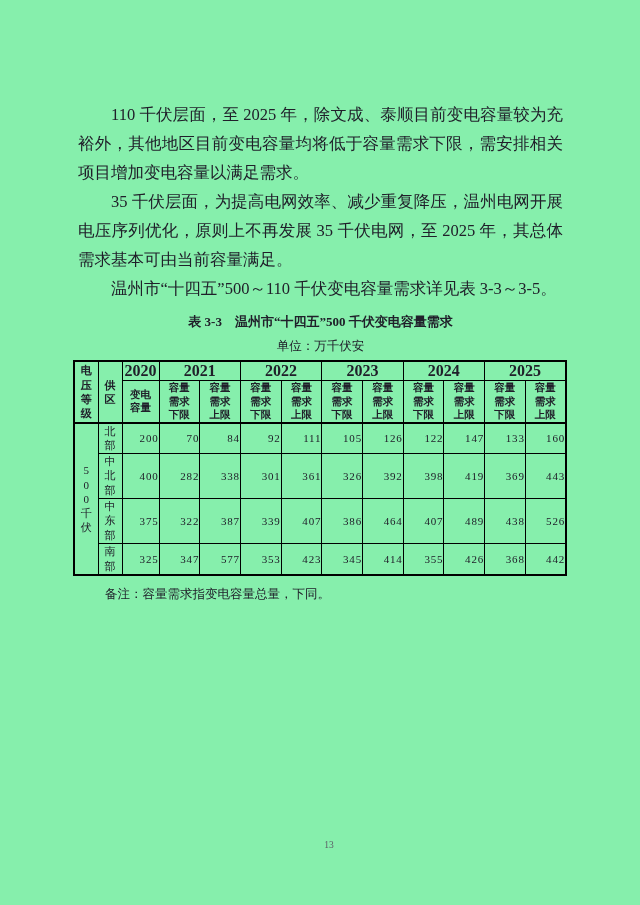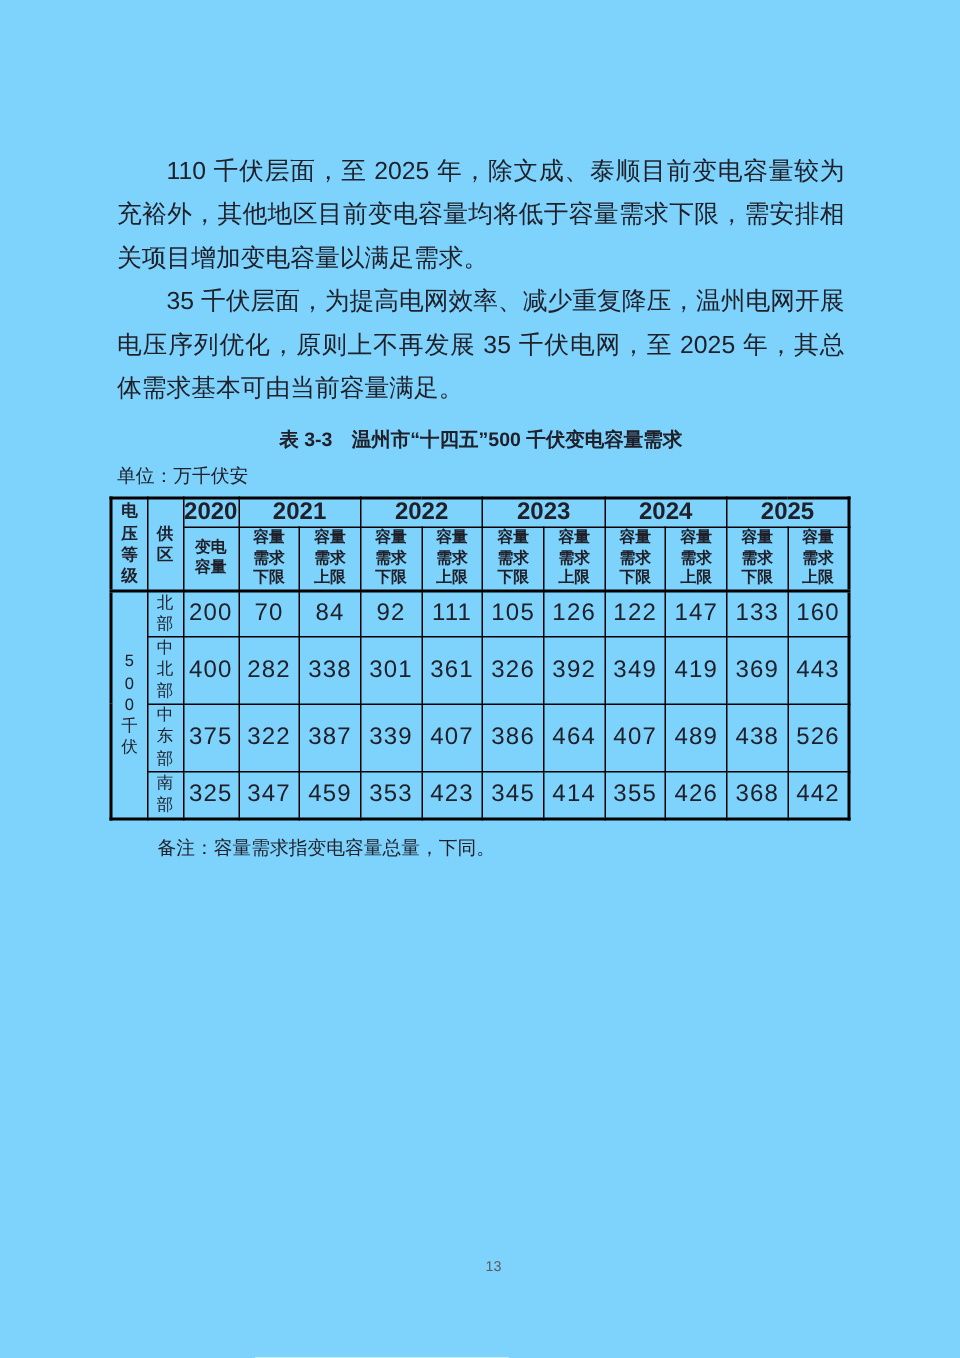--- a/index.html
+++ b/index.html
@@ -1,22 +1,22 @@
 <!DOCTYPE html>
 <html><head>
 <meta charset="utf-8">
 <style>
   html, body { margin: 0; padding: 0; background: #ffffff; }
   .page {
     position: relative;
     width: 640px;
     height: 905px;
-    background: #7dd3fc;
+    background: #86efac;
     box-sizing: border-box;
-    font-family: Liberation Sans, sans-serif;
+    font-family: Liberation Serif, serif;
     color: #20202a;
     overflow: hidden;
   }
   .content { padding: 100px 77px 0 78px; }
 
   .body-text {
     margin: 0;
     font-size: 16.5px;
     line-height: 29px;
     text-align: justify;
@@ -24,21 +24,21 @@
   }
 
   .table-title {
     margin-top: 10px;
     text-align: center;
     font-size: 13px;
     font-weight: bold;
   }
   .table-unit {
     margin-top: 7px;
-    text-align: left;
+    text-align: center;
     font-size: 12.5px;
   }
 
   table.cap-table {
     margin-top: 5px;
     margin-left: -5px;
     width: 494px;
     border-collapse: collapse;
     table-layout: fixed;
     border: 2px solid #000;
@@ -69,21 +69,21 @@
     font-weight: bold;
     line-height: 1.3;
     padding: 0 2px;
   }
   td.vert-cell {
     font-size: 11px;
     font-weight: normal;
     line-height: 1.3;
     padding: 0 2px;
   }
-  td.num { font-size: 16px; letter-spacing: 0.8px; }
+  td.num { font-size: 11px; letter-spacing: 0.8px; text-align: right; }
 
   tbody tr:nth-child(1) { height: 29px; }
   tbody tr:nth-child(2) { height: 45px; }
   tbody tr:nth-child(3) { height: 45px; }
   tbody tr:nth-child(4) { height: 32px; }
 
   .note {
     margin-top: 10px;
     font-size: 12.5px;
     margin-left: 27px;
@@ -99,20 +99,21 @@
   }
 </style>
 </head>
 <body>
 
 <div class="page">
   <div class="content">
 
     <p class="body-text">110 千伏层面，至 2025 年，除文成、泰顺目前变电容量较为充裕外，其他地区目前变电容量均将低于容量需求下限，需安排相关项目增加变电容量以满足需求。</p>
     <p class="body-text">35 千伏层面，为提高电网效率、减少重复降压，温州电网开展电压序列优化，原则上不再发展 35 千伏电网，至 2025 年，其总体需求基本可由当前容量满足。</p>
+    <p class="body-text">温州市“十四五”500～110 千伏变电容量需求详见表 3-3～3-5。</p>
 
     <div class="table-title">表 3-3　温州市“十四五”500 千伏变电容量需求</div>
     <div class="table-unit">单位：万千伏安</div>
 
     <table class="cap-table">
       <colgroup>
         <col class="c-volt">
           <col class="c-region">
           <col class="c-2020">
         <col>
@@ -169,21 +170,21 @@
           </tr>
           <tr>
             <td class="vert-cell">中<br>北<br>部</td>
             <td class="num">400</td>
             <td class="num">282</td>
             <td class="num">338</td>
             <td class="num">301</td>
             <td class="num">361</td>
             <td class="num">326</td>
             <td class="num">392</td>
-            <td class="num">349</td>
+            <td class="num">398</td>
             <td class="num">419</td>
             <td class="num">369</td>
             <td class="num">443</td>
           </tr>
           <tr>
             <td class="vert-cell">中<br>东<br>部</td>
             <td class="num">375</td>
             <td class="num">322</td>
             <td class="num">387</td>
             <td class="num">339</td>
@@ -192,21 +193,21 @@
             <td class="num">464</td>
             <td class="num">407</td>
             <td class="num">489</td>
             <td class="num">438</td>
             <td class="num">526</td>
           </tr>
           <tr>
             <td class="vert-cell">南<br>部</td>
             <td class="num">325</td>
             <td class="num">347</td>
-            <td class="num">459</td>
+            <td class="num">577</td>
             <td class="num">353</td>
             <td class="num">423</td>
             <td class="num">345</td>
             <td class="num">414</td>
             <td class="num">355</td>
             <td class="num">426</td>
             <td class="num">368</td>
             <td class="num">442</td>
           </tr>
         </tbody>

